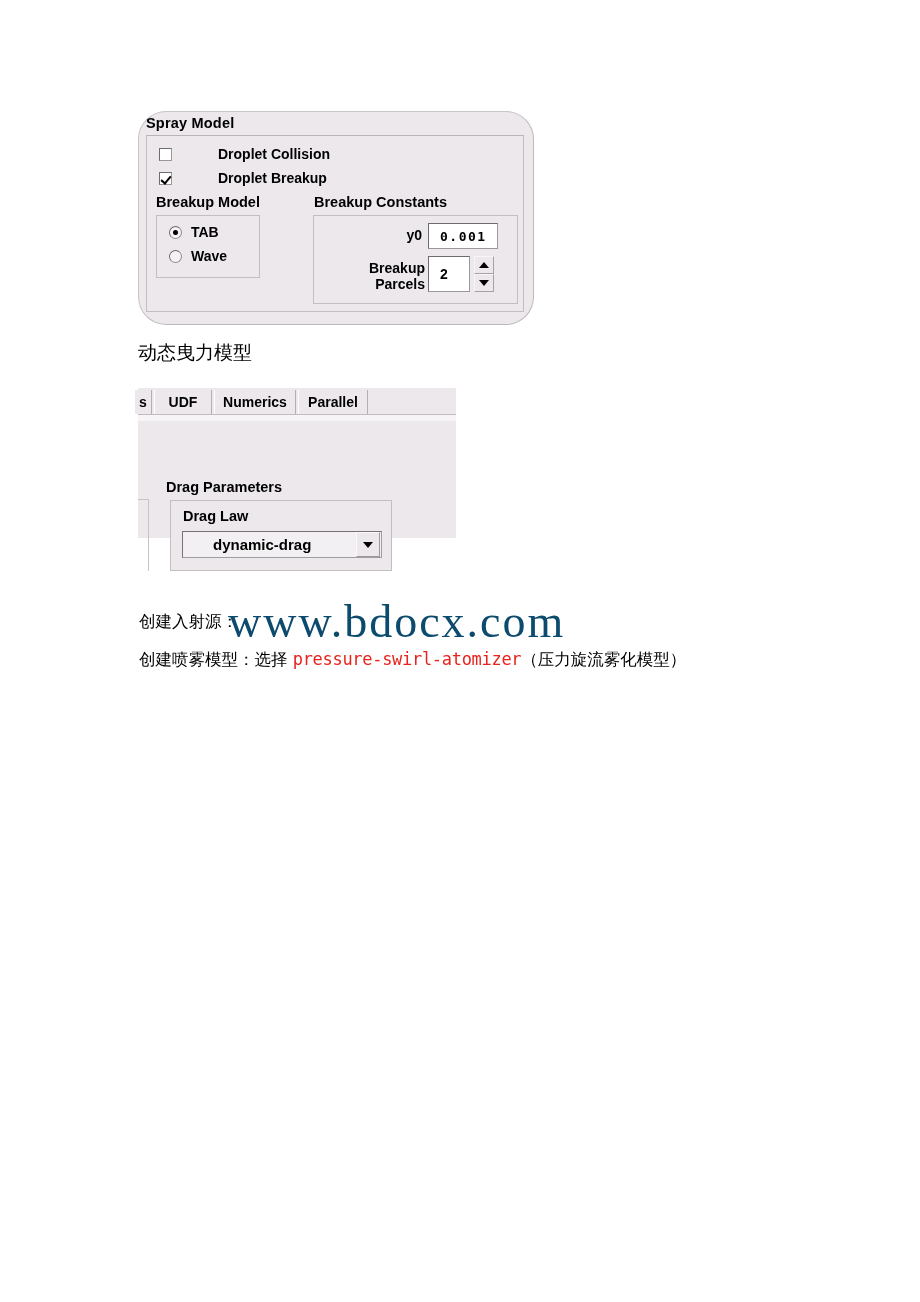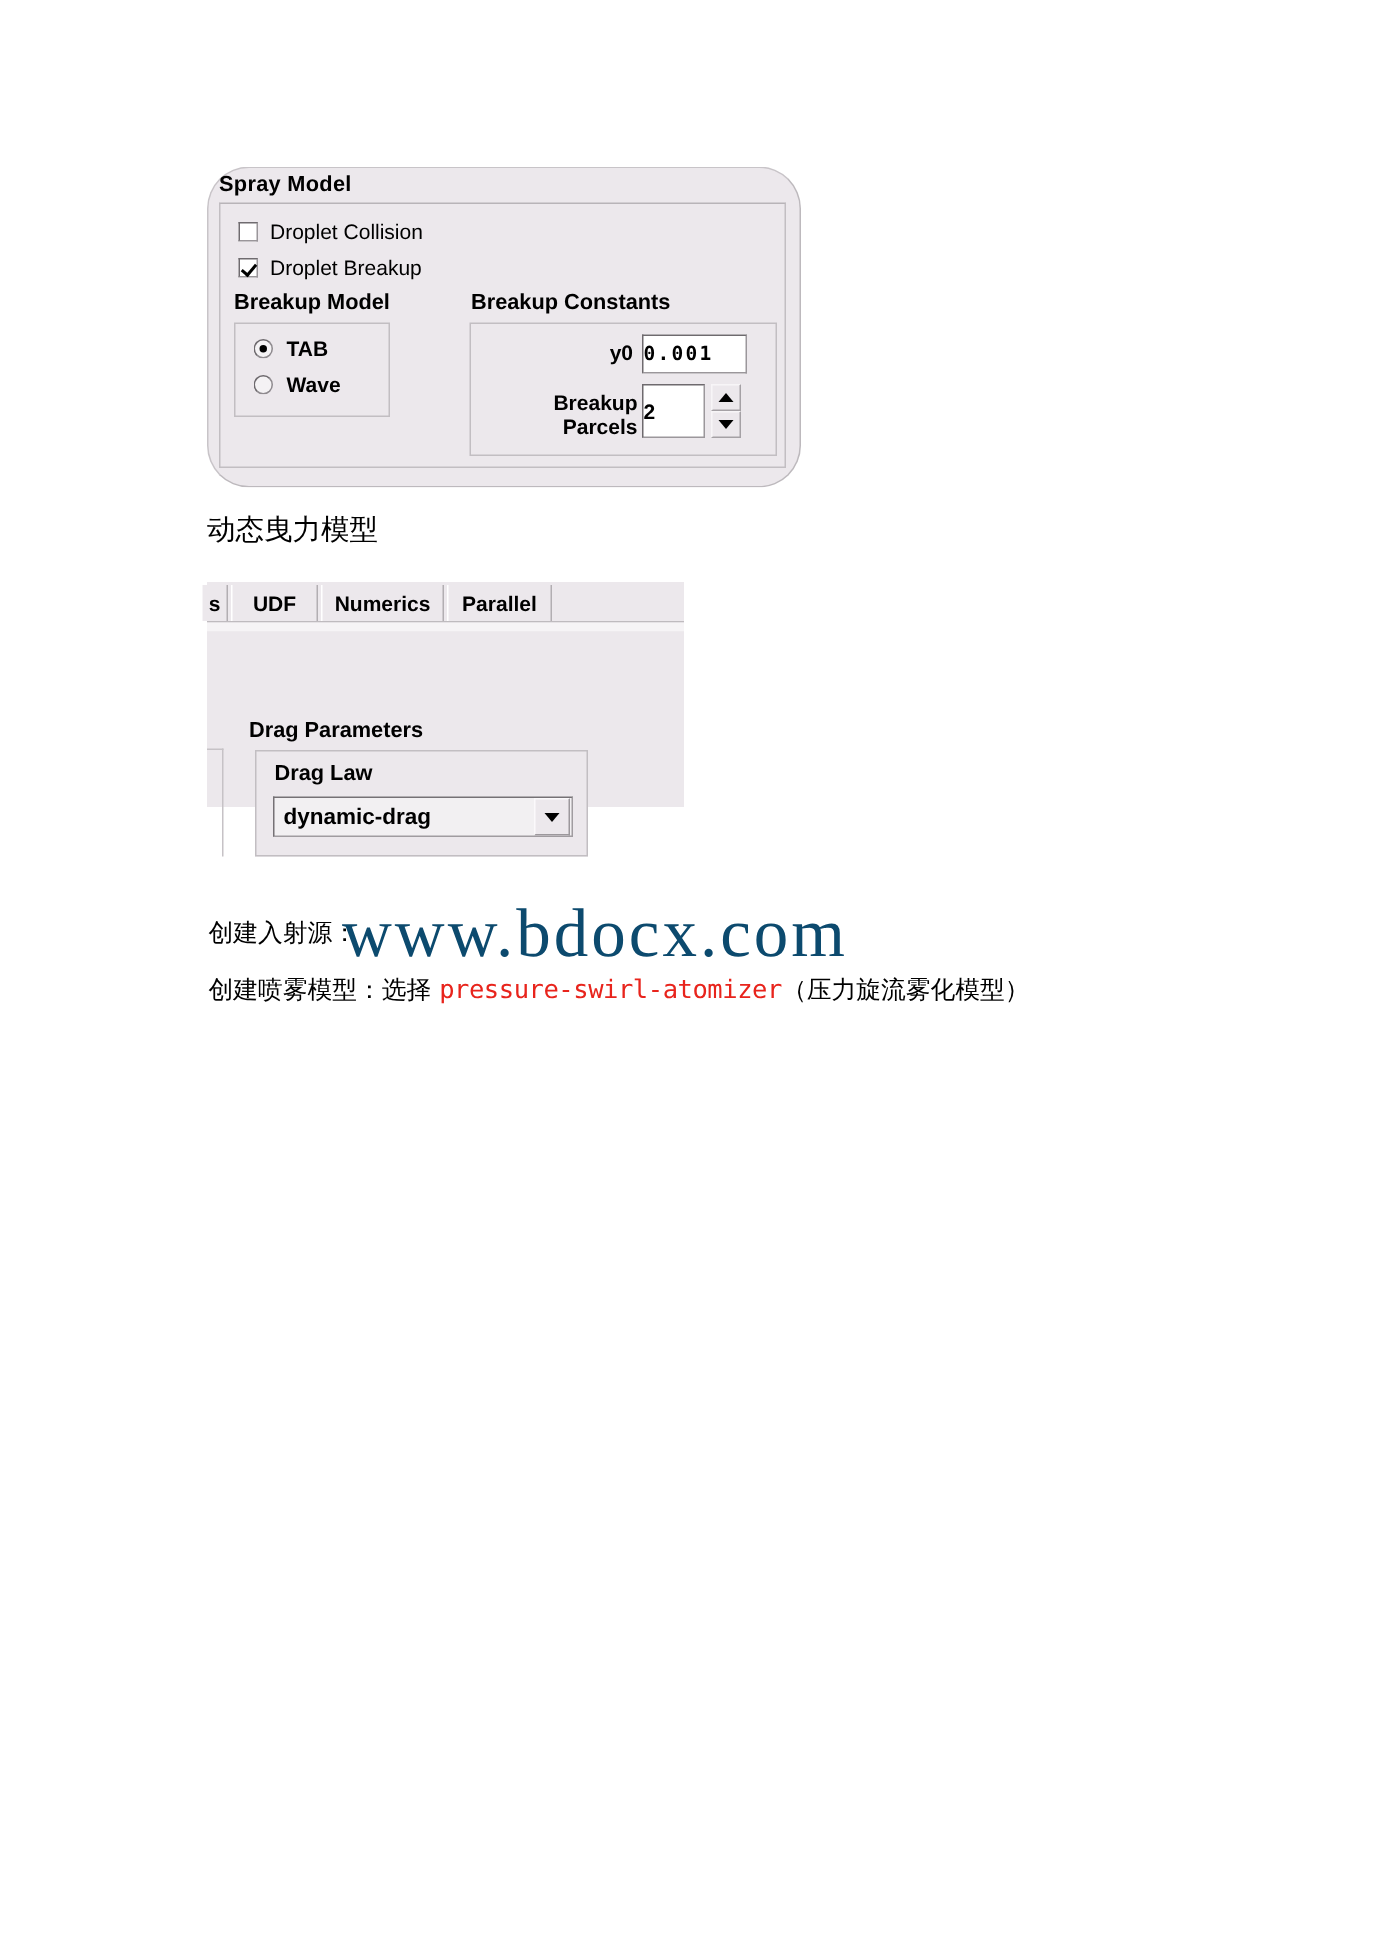--- a/index.html
+++ b/index.html
@@ -94,22 +94,23 @@
     position: absolute;
     left: 3px;
     top: 1px;
     width: 4px;
     height: 8px;
     border: solid #000;
     border-width: 0 2px 2px 0;
     transform: rotate(40deg);
   }
   .chk-label {
-    font-weight: normal;
+    font-weight: bold;
     font-size: 14px;
+    margin-left: 38px;
   }
 
   .sub-title {
     position: absolute;
     font-weight: bold;
     font-size: 14.5px;
   }
   .sub-box {
     position: absolute;
     border: 1px solid #c2bec2;
@@ -158,21 +159,21 @@
     position: absolute;
     background: #ffffff;
     border: 1px solid #9b979b;
     border-top-color: #6e6a6e;
     border-left-color: #6e6a6e;
     font-family: "DejaVu Sans Mono", "Liberation Mono", monospace;
     font-weight: bold;
     font-size: 13px;
     display: flex;
     align-items: center;
-    padding-left: 0;
+    padding-left: 11px;
     letter-spacing: 1.5px;
   }
   .txt-field.plain {
     font-family: "Liberation Sans", "DejaVu Sans", sans-serif;
     letter-spacing: 0;
     font-size: 14px;
   }
 
   .spinner {
     position: absolute;
@@ -284,20 +285,21 @@
     top: 30px;
     width: 200px;
     height: 27px;
     background: #f2f0f2;
     border: 1px solid #a09ca0;
     border-top-color: #75717 5;
     border-top-color: #757175;
     border-left-color: #757175;
     display: flex;
     align-items: center;
+    padding-left: 24px;
   }
   #drag-law-value {
     flex: 1;
     padding-left: 6px;
     font-weight: bold;
     font-size: 15px;
   }
   #drag-law-arrow {
     width: 24px;
     height: 25px;

